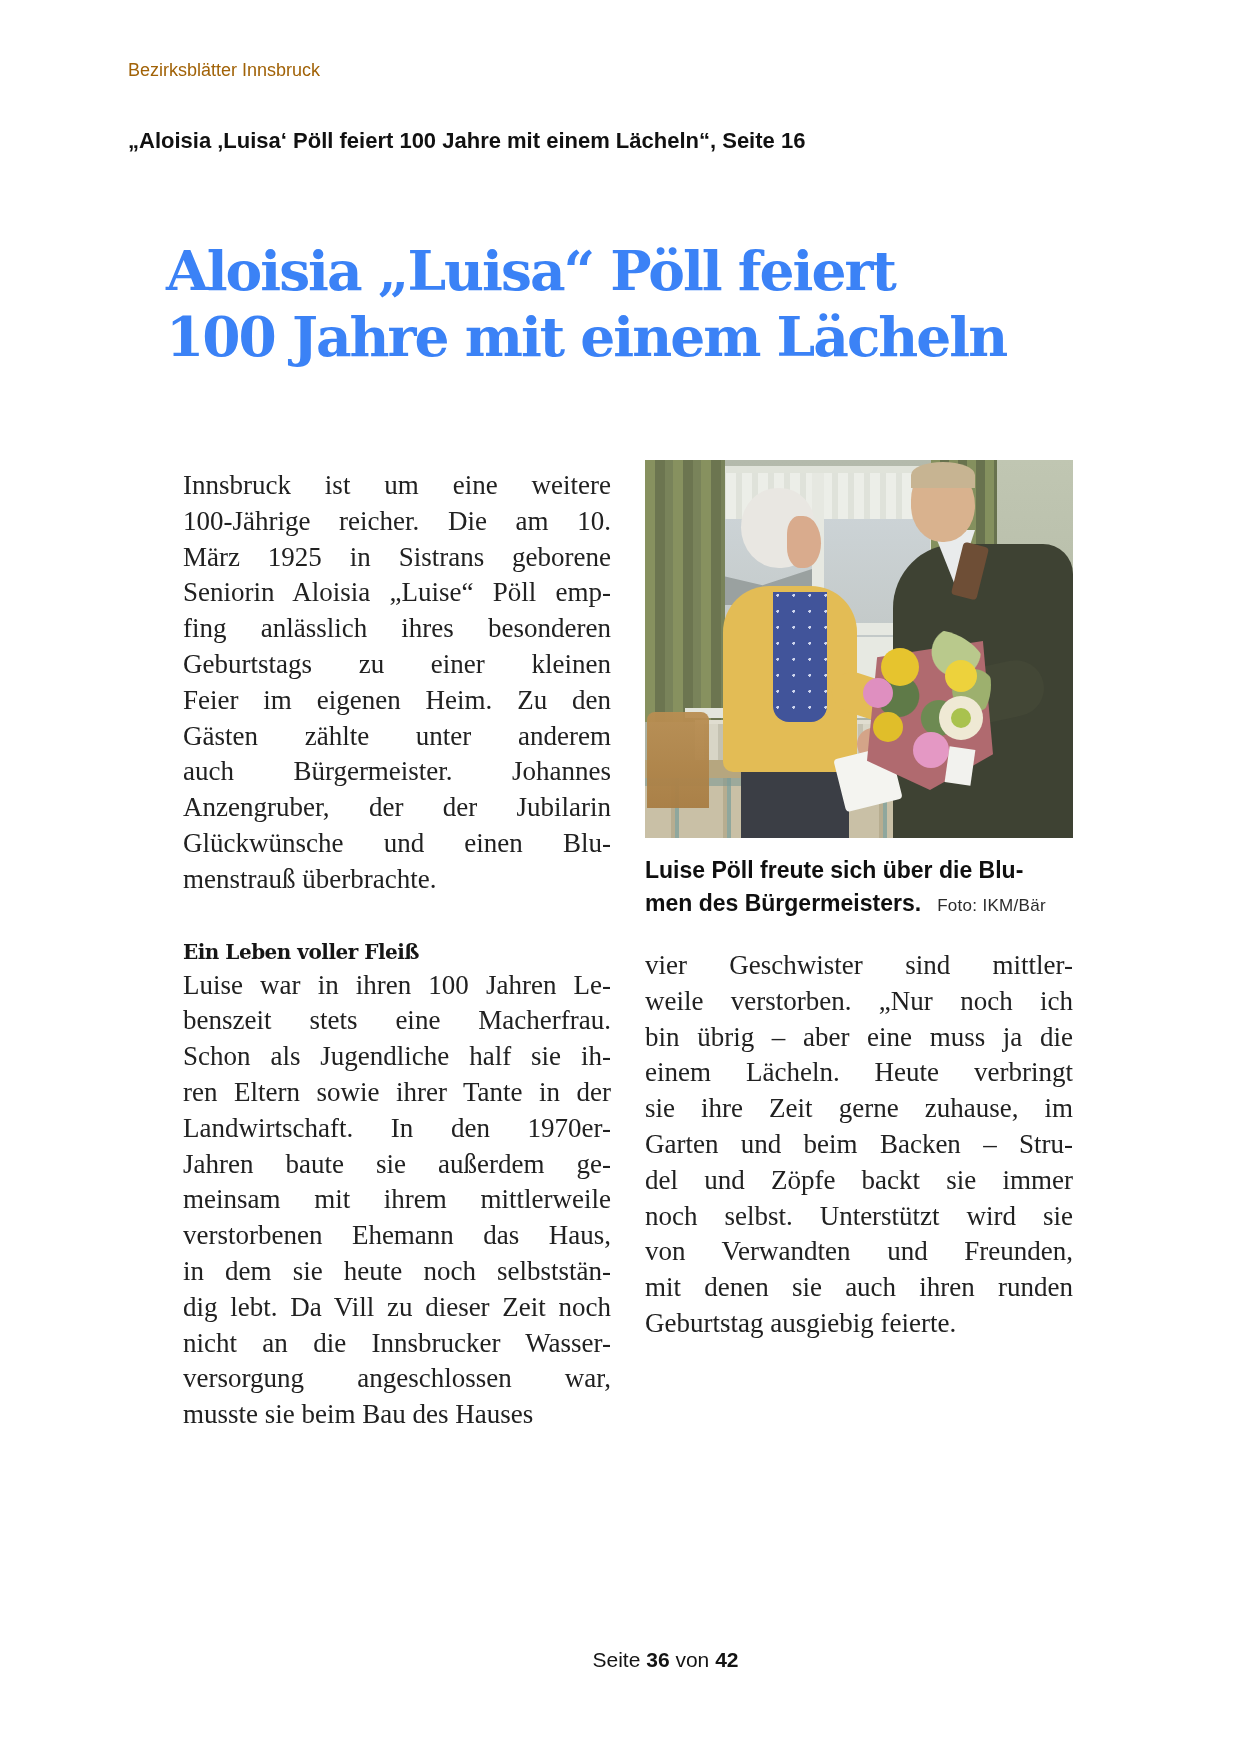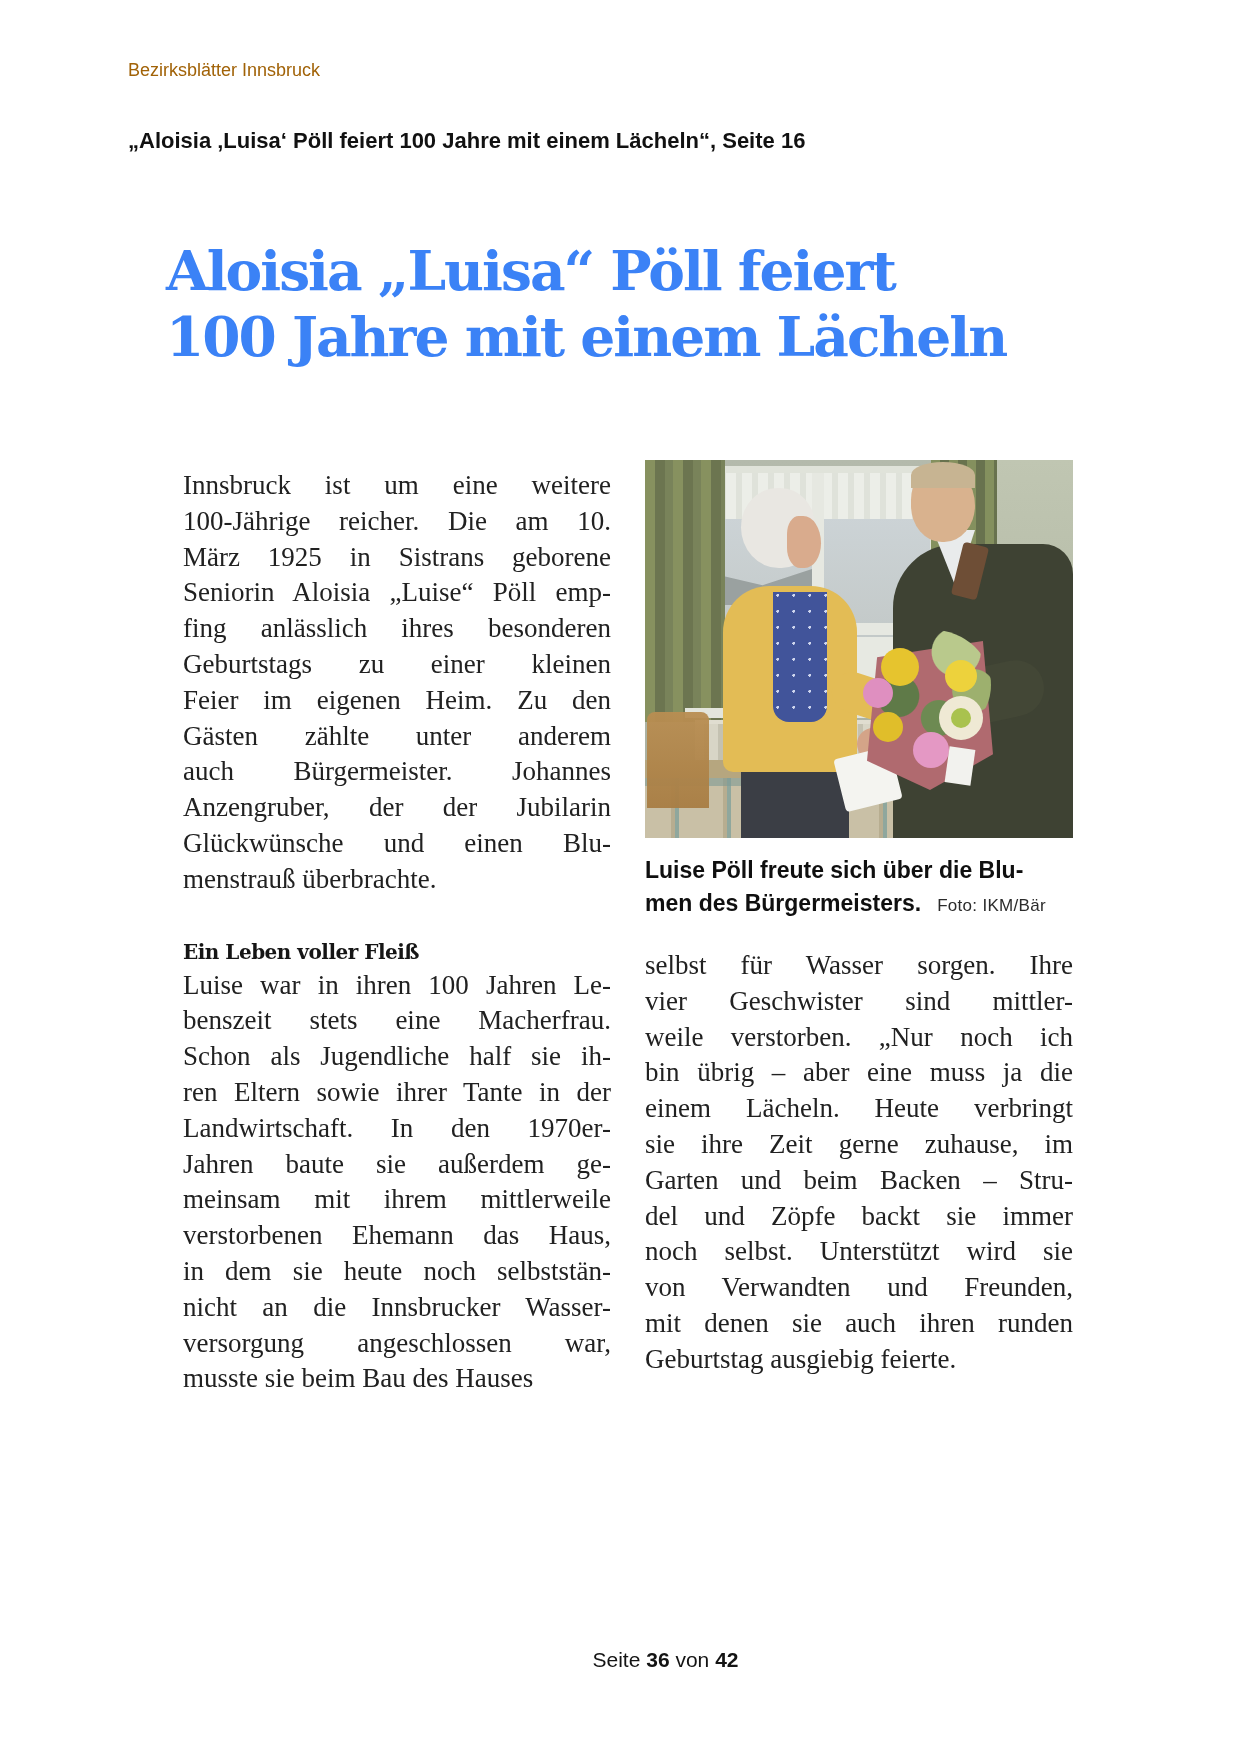--- a/index.html
+++ b/index.html
@@ -199,20 +199,21 @@
   <div class="para para2">
       <div class="jline">Luise war in ihren 100 Jahren Le-</div>
       <div class="jline">benszeit stets eine Macherfrau.</div>
       <div class="jline">Schon als Jugendliche half sie ih-</div>
       <div class="jline">ren Eltern sowie ihrer Tante in der</div>
       <div class="jline">Landwirtschaft. In den 1970er-</div>
       <div class="jline">Jahren baute sie außerdem ge-</div>
       <div class="jline">meinsam mit ihrem mittlerweile</div>
       <div class="jline">verstorbenen Ehemann das Haus,</div>
       <div class="jline">in dem sie heute noch selbststän-</div>
+      <div class="jline">dig lebt. Da Vill zu dieser Zeit noch</div>
       <div class="jline">nicht an die Innsbrucker Wasser-</div>
       <div class="jline">versorgung angeschlossen war,</div>
       <div class="jline">musste sie beim Bau des Hauses</div>
     </div>
 </div>
 
 <div class="col col-right">
 
   <div class="photo">
     <div class="shape window">
@@ -263,21 +264,20 @@
     <div class="flower f-g1"></div>
     <div class="shape b-tag"></div>
   </div>
 
   <div class="caption">
     <div class="cap-line">Luise Pöll freute sich über die Blu-</div>
     <div class="cap-line"><span>men des Bürgermeisters.</span><span class="credit">Foto: IKM/Bär</span></div>
   </div>
 
   <div class="para">
-      <div class="jline">selbst für Wasser sorgen. Ihre</div>
       <div class="jline">vier Geschwister sind mittler-</div>
       <div class="jline">weile verstorben. „Nur noch ich</div>
       <div class="jline">bin übrig – aber eine muss ja die</div>
       <div class="jline">einem Lächeln. Heute verbringt</div>
       <div class="jline">sie ihre Zeit gerne zuhause, im</div>
       <div class="jline">Garten und beim Backen – Stru-</div>
       <div class="jline">del und Zöpfe backt sie immer</div>
       <div class="jline">noch selbst. Unterstützt wird sie</div>
       <div class="jline">von Verwandten und Freunden,</div>
       <div class="jline">mit denen sie auch ihren runden</div>

